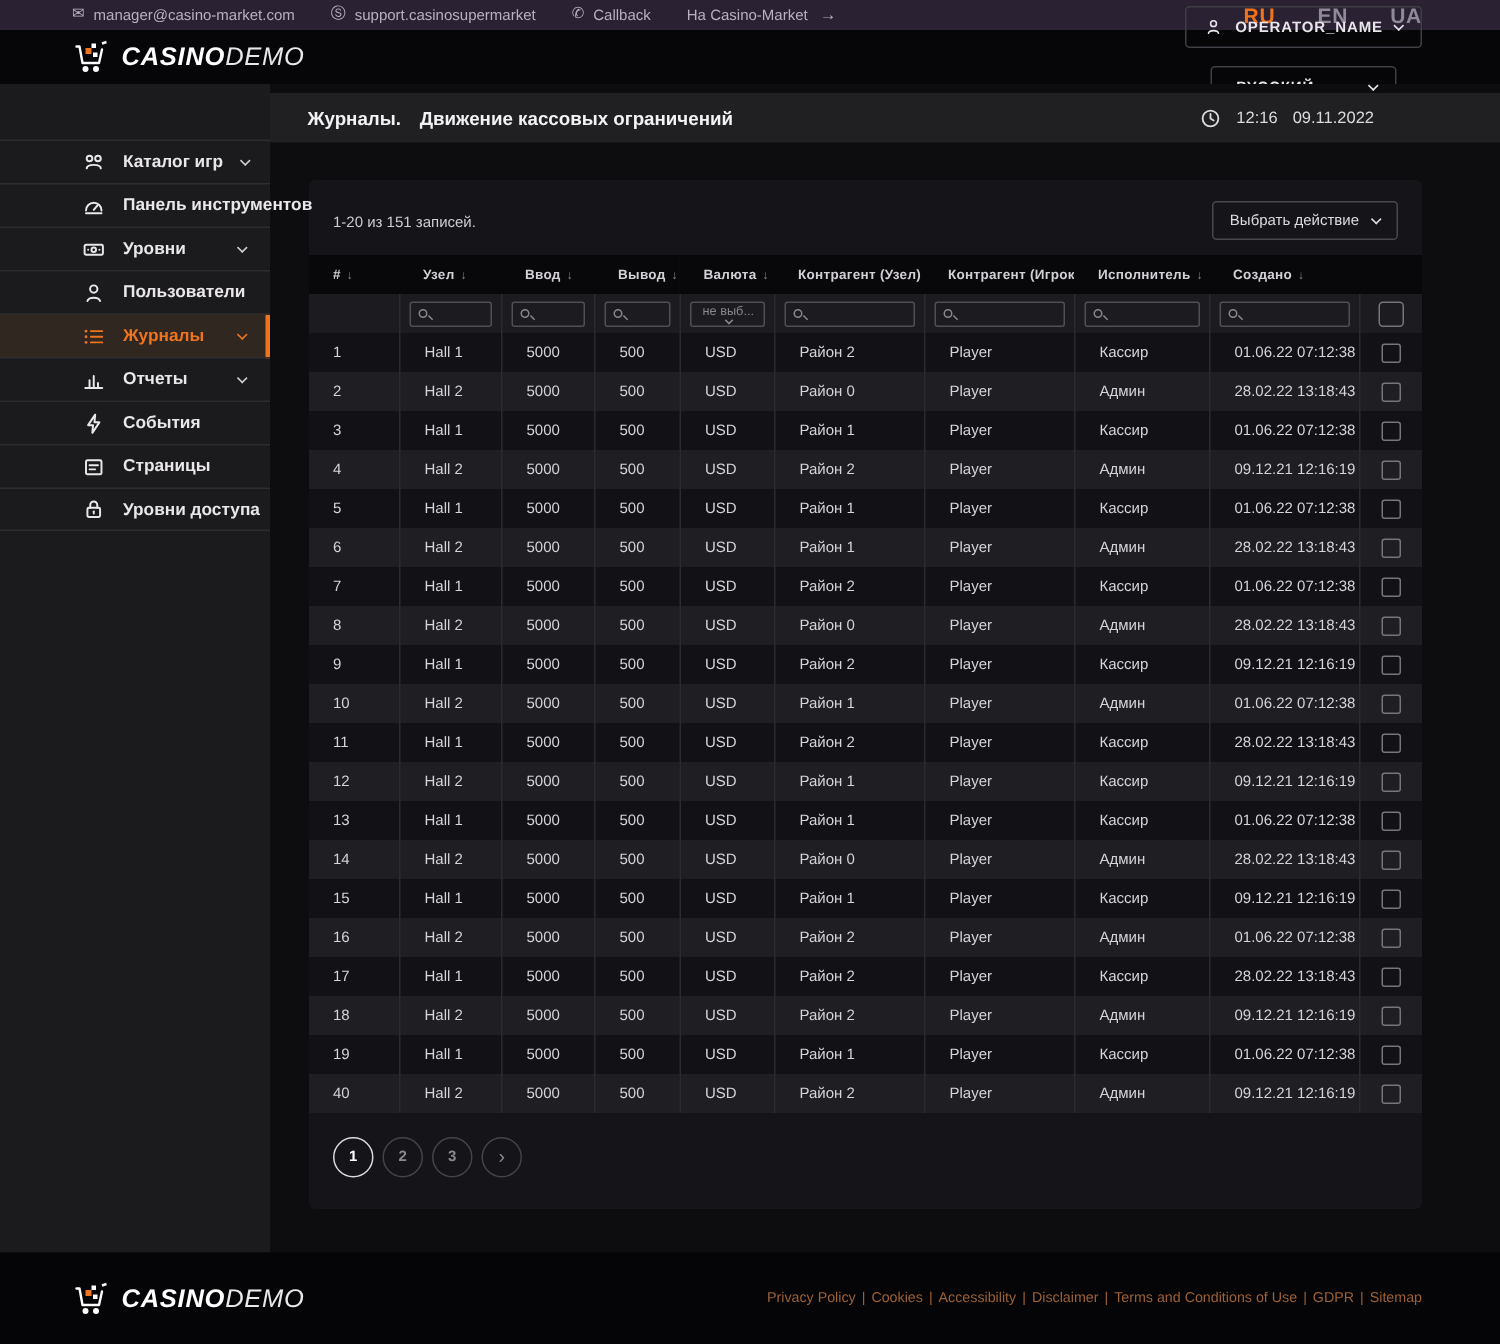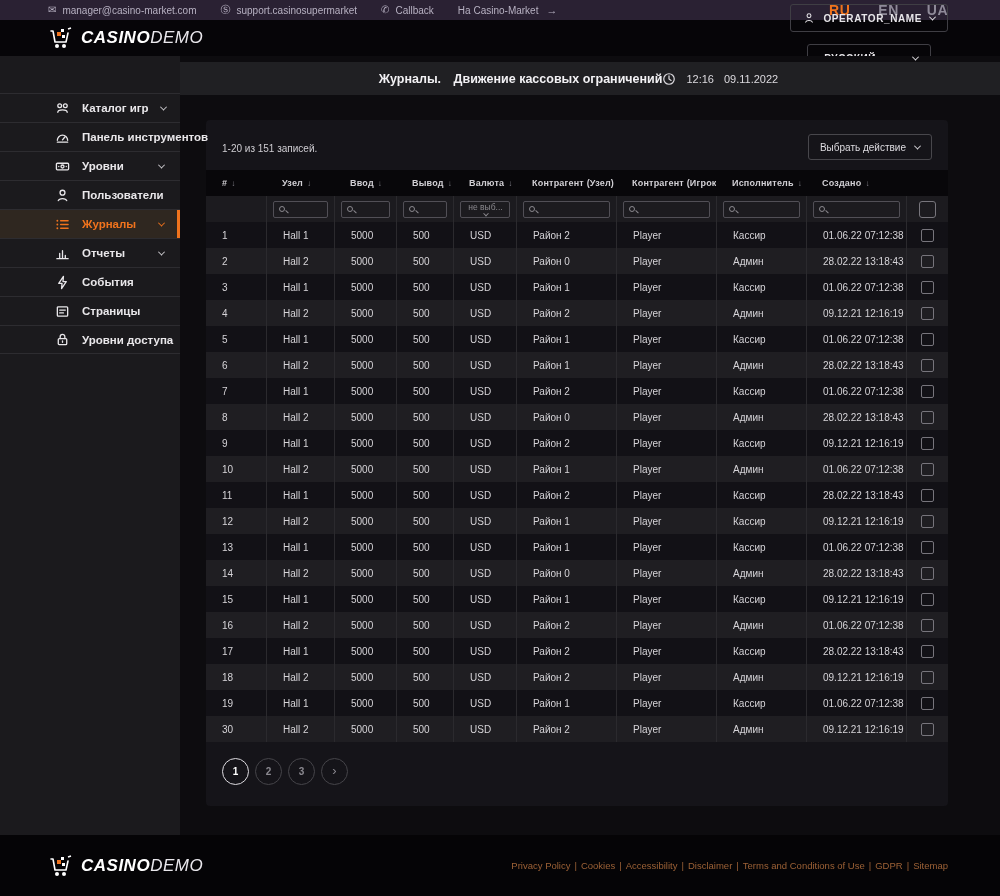--- a/index.html
+++ b/index.html
@@ -42,21 +42,21 @@
   .side-item:last-child { border-bottom:1px solid #2d2c30; }
   .side-item svg { flex:0 0 auto; }
   .side-item .lbl { flex:1 1 auto; white-space:nowrap; }
   .side-item .chev { color:#cfcdd2; margin-right:2px; }
   .side-item.active { background:#2f2720; color:#f0731d;align-items:center; }
   .side-item.active .chev { color:#f0731d; }
   .side-item.active::after { content:""; position:absolute; right:0; top:0; bottom:-1px; width:3px; background:#f0731d; }
 
   .main { flex:1 1 auto; display:flex; flex-direction:column; background:#0d0c0f; min-width:0; }
   .titlebar { margin-top:6px; height:33px; background:#202023; display:flex; align-items:center;
-    justify-content:center; padding:0 48px 0 25px; }
+    justify-content:space-between; padding:0 84px 0 25px; }
   .title { color:#f2f1f4; font-size:12.5px; font-weight:bold; }
   .title .t2 { margin-left:9px; }
   .title-right { display:flex; align-items:center; gap:10px; color:#dcdadf; font-size:11px; }
 
   
   .panel { margin:25px 52px 0 26px; width:742px; height:686px; background:#151419; border-radius:4px;
     padding-top:14px; }
   .panel-head { display:flex; align-items:center; justify-content:space-between; padding:0 16px; height:36px; align-items:flex-start;}
   .summary { color:#cfcdd2; font-size:10px; margin-top:9px; }
   .action-btn { height:26px; border:1px solid #48474c; border-radius:3px; background:transparent;
@@ -617,21 +617,21 @@
                 <div>USD</div>
                 <div>Район 1</div>
                 <div>Player</div>
                 <div>Кассир</div>
                 <div>01.06.22 07:12:38</div>
                 <div class="cb-cell">
                   <div class="cb small"></div>
                 </div>
               </div>
               <div class="grid-row even">
-                <div>30</div>
+                <div>40</div>
                 <div>Hall 2</div>
                 <div>5000</div>
                 <div>500</div>
                 <div>USD</div>
                 <div>Район 2</div>
                 <div>Player</div>
                 <div>Админ</div>
                 <div>09.12.21 12:16:19</div>
                 <div class="cb-cell">
                   <div class="cb small"></div>

